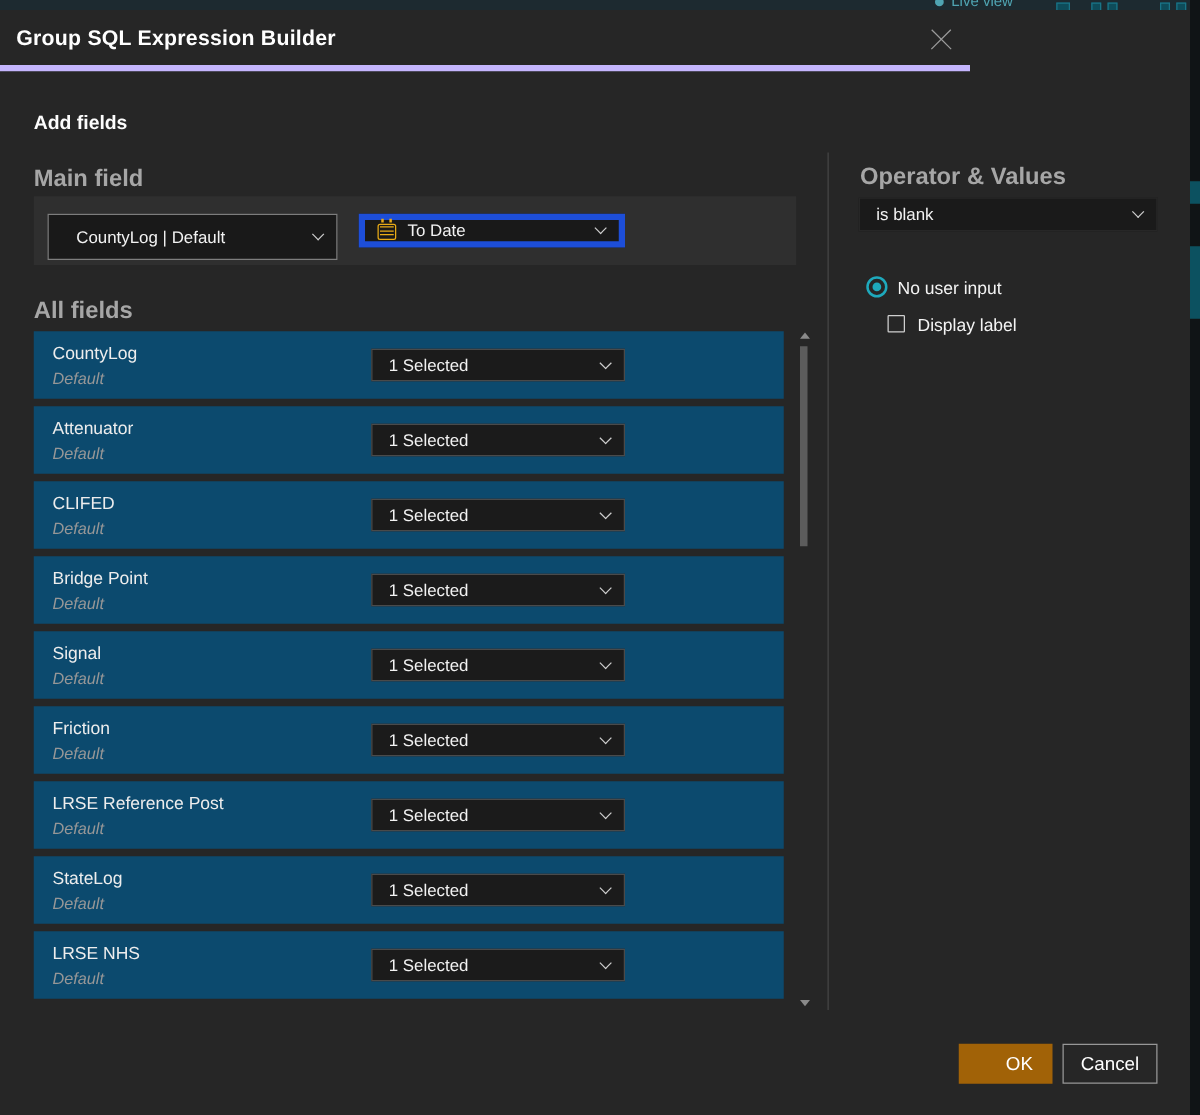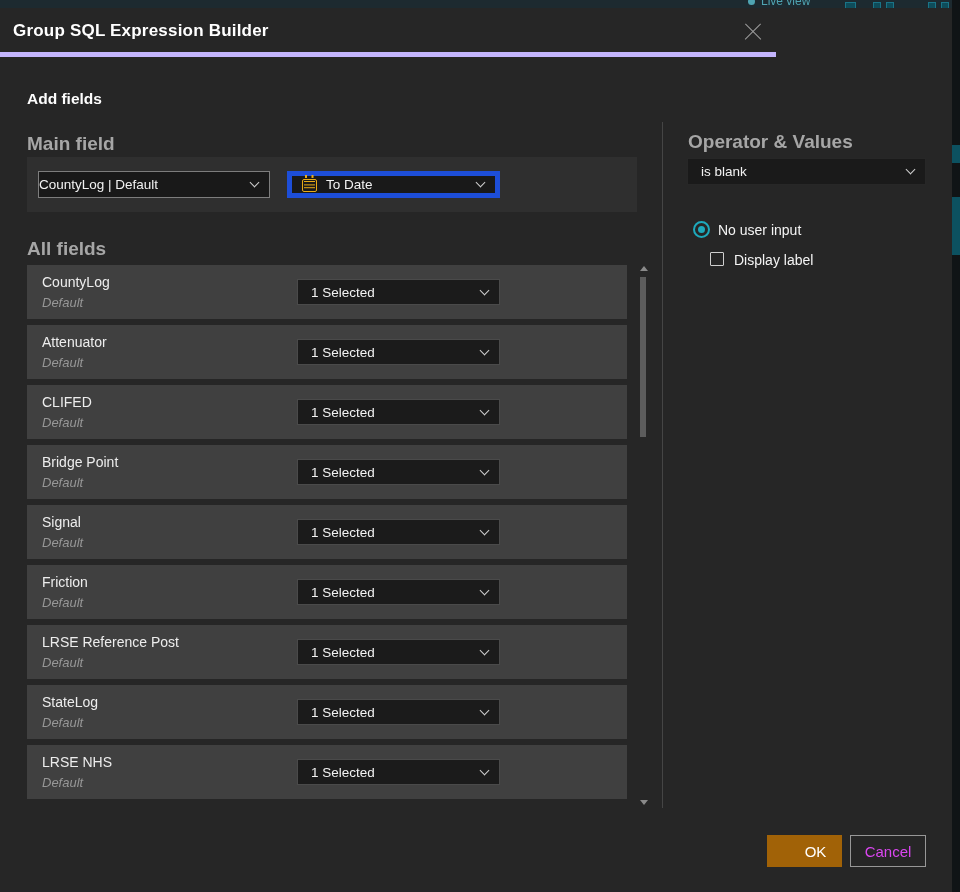--- a/index.html
+++ b/index.html
@@ -65,33 +65,33 @@
   .dd-text { font-size:13.5px; color:#f2f2f2; white-space:nowrap; }
   .chev {
     position:absolute; right:11px; top:50%;
     width:7px; height:7px; margin-top:-5.5px;
     border-right:1.6px solid #cfcfcf; border-bottom:1.6px solid #cfcfcf;
     transform:rotate(45deg);
   }
 
   
   #main-field-box { position:absolute; left:27px; top:149px; width:610px; height:55px; background:#2f2f2f; }
-  #main-field-dd  { left:11px; top:14px; width:232px; height:27px; border:1px solid #7d7d7d; padding-left:0; }
+  #main-field-dd  { left:11px; top:14px; width:232px; height:37px; border:1px solid #7d7d7d; padding-left:22px; }
   #date-field-dd  { left:260px; top:14px; width:213px; height:27px; border:5px solid #1d4ed8; padding-left:10px; }
 
   .cal-icon { position:relative; width:15px; height:13px; margin-right:9px; margin-top:1px;
     border:1.6px solid #e9ab16; border-radius:2px; flex:0 0 auto; }
   .cal-icon::before { content:""; position:absolute; left:1px; right:1px; top:1.2px; height:1.4px;
     background:#e9ab16; box-shadow:0 3.4px 0 #e9ab16, 0 6.2px 0 #e9ab16; }
   .cal-icon::after { content:""; position:absolute; top:-4.4px; left:1.5px; width:2px; height:3px;
     background:#e9ab16; box-shadow:6.5px 0 0 #e9ab16; }
 
   
   #all-fields-list { position:absolute; left:27px; top:257px; width:600px; }
-  .frow { position:relative; width:600px; height:54px; background:#404040; margin-bottom:6px; }
+  .frow { position:relative; width:600px; height:54px; background:#0c4a6e; margin-bottom:6px; }
   .fname { position:absolute; left:15px; top:9px;  font-size:14px; color:#ededed; }
   .fsub  { position:absolute; left:15px; top:30px; font-size:13px; color:#979797;font-style:italic; }
   .row-dd { left:270px; top:14px; width:203px; height:26px; background:#1b1b1b;
     border:1px solid #4a4a4a; padding-left:13px; }
 
   
   #scrollbar { position:absolute; left:638px; top:255px; width:12px; height:545px; }
   .scroll-arrow-up, .scroll-arrow-down { position:absolute; left:2px; width:0; height:0; cursor:pointer; }
   .scroll-arrow-up   { top:3px;    border-left:4px solid transparent; border-right:4px solid transparent; border-bottom:5px solid #8a8a8a; }
   .scroll-arrow-down { bottom:3px; border-left:4px solid transparent; border-right:4px solid transparent; border-top:5px solid #8a8a8a; }
@@ -114,21 +114,21 @@
 
   
   #ok-btn {
     position:absolute; left:767px; top:827px; width:75px; height:32px;
     background:#a16207; border:none; color:#ffffff; font-size:15px;
     font-family:"Liberation Sans", sans-serif; cursor:pointer;
     display:flex; align-items:center; justify-content:center;padding-left:22px;
   }
   #cancel-btn {
     position:absolute; left:850px; top:827px; width:76px; height:32px;
-    background:transparent; border:1px solid #979797; color:#d946ef; font-size:15px;
+    background:transparent; border:1px solid #979797; color:#ffffff; font-size:15px;
     font-family:"Liberation Sans", sans-serif; cursor:pointer;
     display:flex; align-items:center; justify-content:center;
   }
 </style>
 </head>
 <body>
 
 <div id="top-strip">
   <span id="live-view-frag"><span class="live-dot"></span><span>Live view</span></span>
   <span class="tb-frag" style="left:845px;width:11px;"></span>

